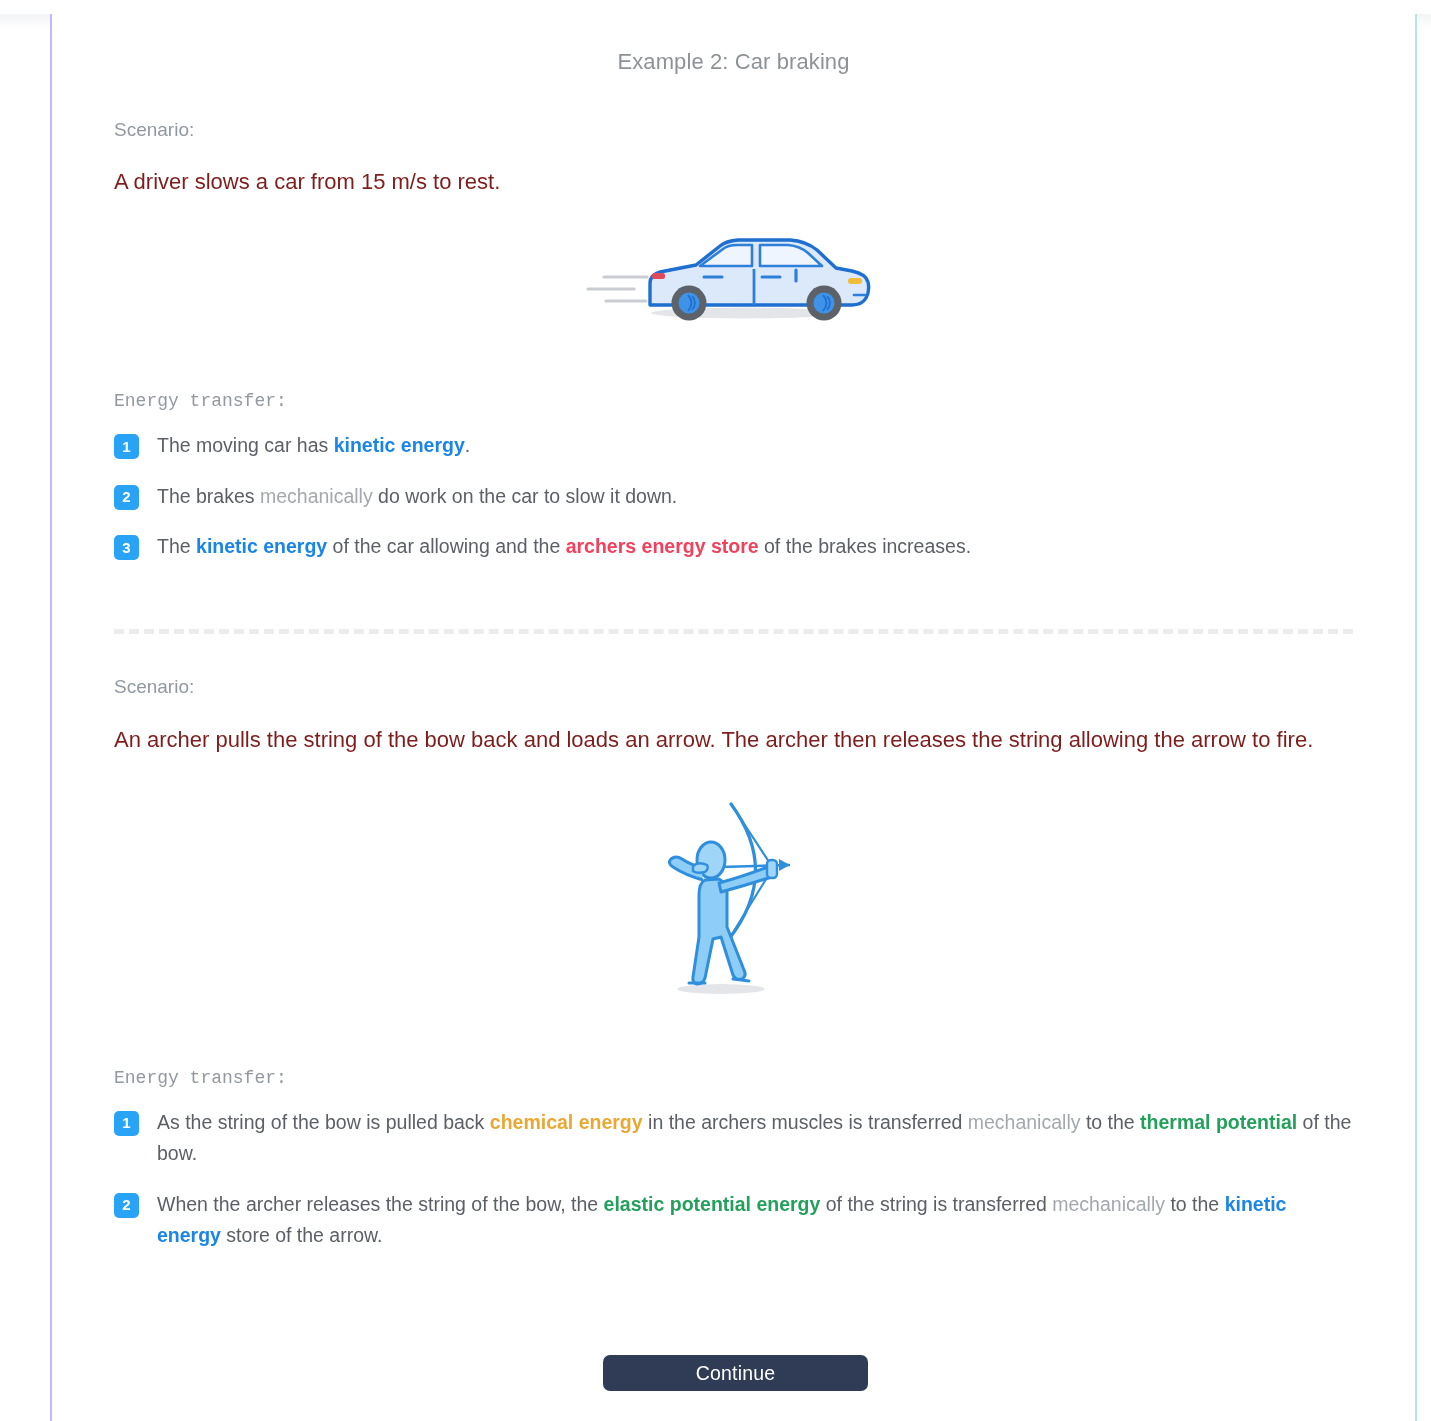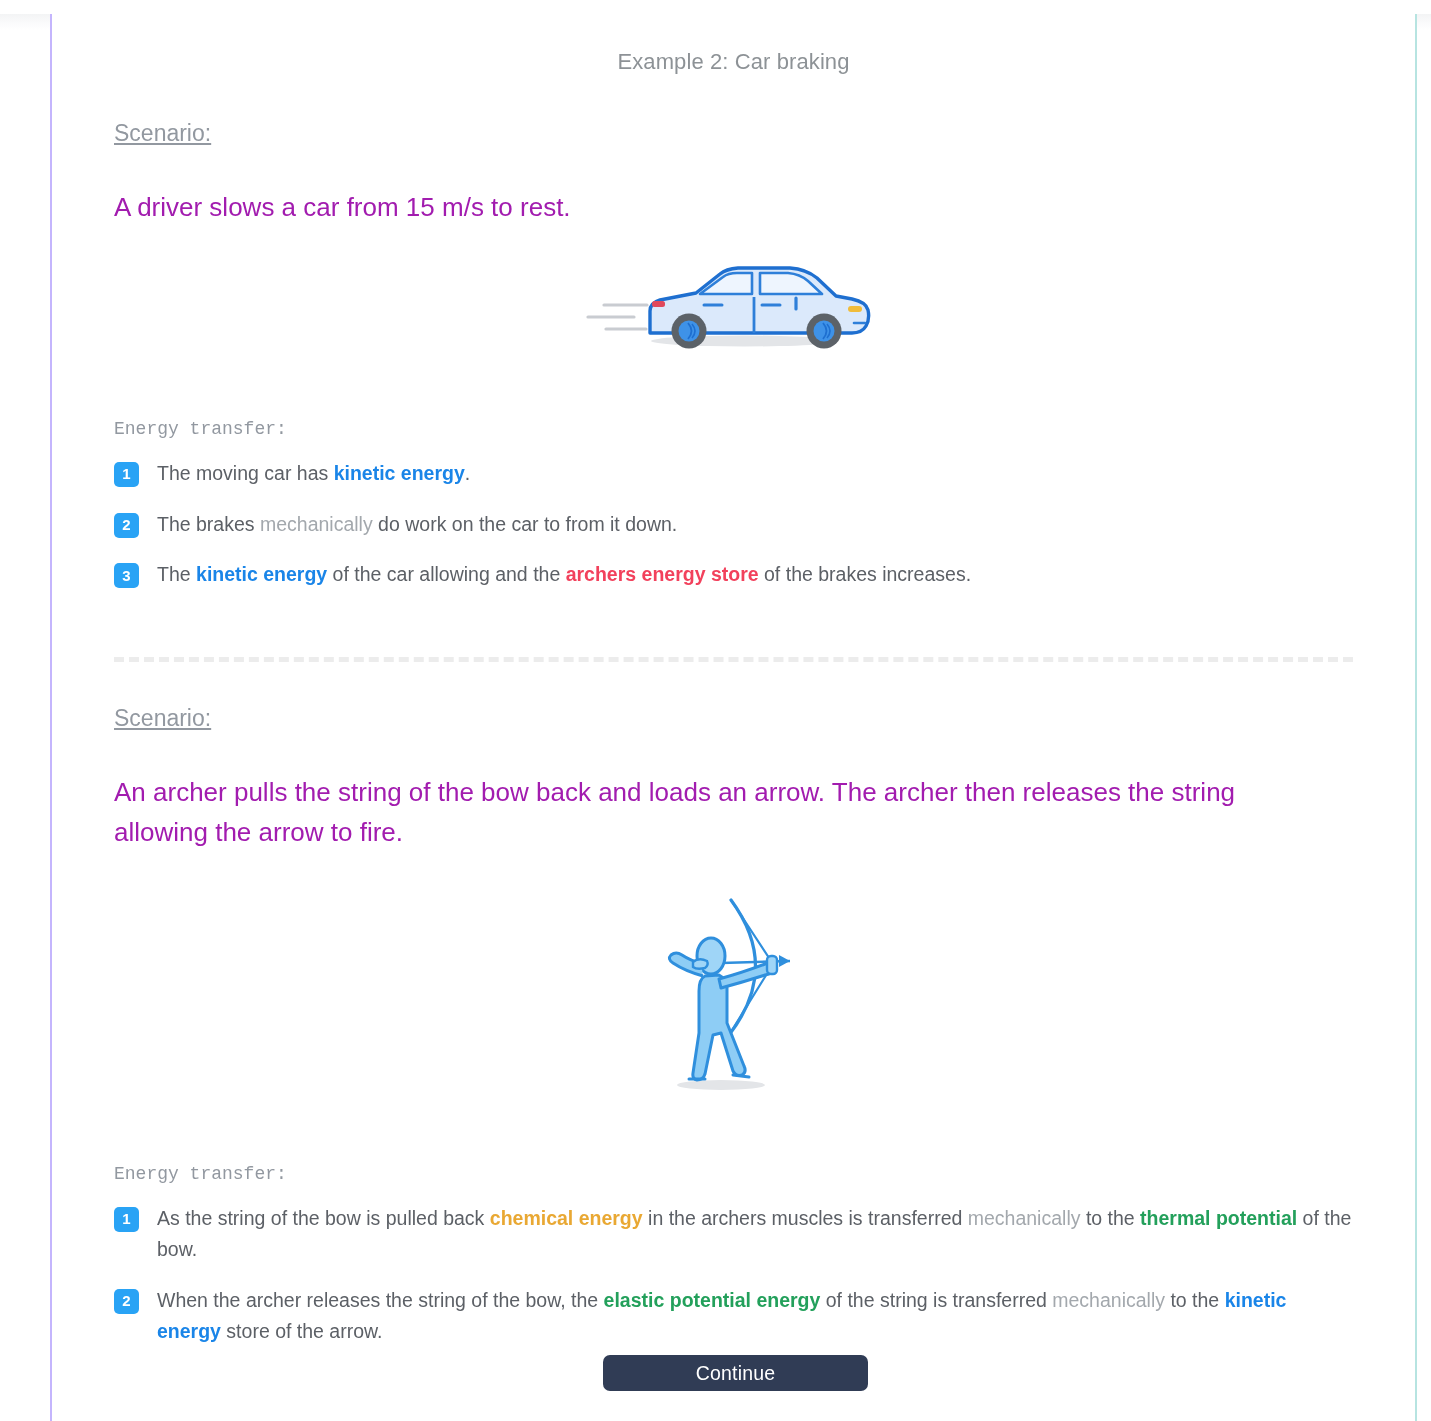--- a/index.html
+++ b/index.html
@@ -50,29 +50,28 @@
     font-size: 22px;
     font-weight: 400;
     letter-spacing: .1px;
     padding-top: 34px;
     padding-bottom: 0;
     line-height: 1.3;
   }
 
   .label {
     color: #9298a0;
-    font-size: 23px;
+    font-size: 19px;
     margin-top: 40px;
     line-height: 1.4;
-    text-decoration: underline;
   }
   .scenario-text {
-    color: #a21caf;
-    font-size: 26px;
-    margin-top: 38px;
+    color: #7f1d1d;
+    font-size: 22px;
+    margin-top: 22px;
     line-height: 1.55;
     max-width: 1215px;
   }
 
   .illus {
     width: 100%;
     display: flex;
     justify-content: center;
     align-items: center;
   }
@@ -212,21 +211,21 @@
 
       <div class="transfer-label">Energy transfer:</div>
 
       <ol class="steps">
         <li>
           <span class="badge">1</span>
           <span class="step-text"><span>The moving car has </span><span class="k-blue">kinetic energy</span><span>.</span></span>
         </li>
         <li>
           <span class="badge">2</span>
-          <span class="step-text"><span>The brakes </span><span class="k-gray">mechanically</span><span> do work on the car to from it down.</span></span>
+          <span class="step-text"><span>The brakes </span><span class="k-gray">mechanically</span><span> do work on the car to slow it down.</span></span>
         </li>
         <li>
           <span class="badge">3</span>
           <span class="step-text"><span>The </span><span class="k-blue">kinetic energy</span><span> of the car allowing and the </span><span class="k-red">archers energy store</span><span> of the brakes increases.</span></span>
         </li>
       </ol>
 
       <div class="divider"></div>
 
 

